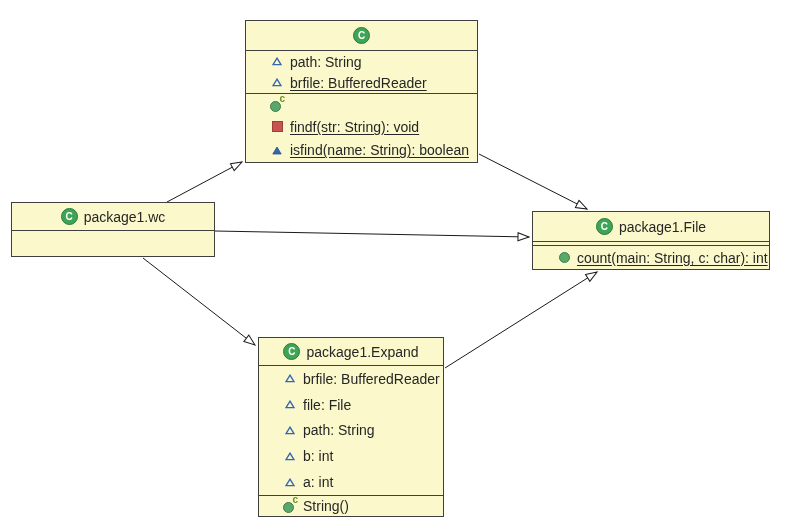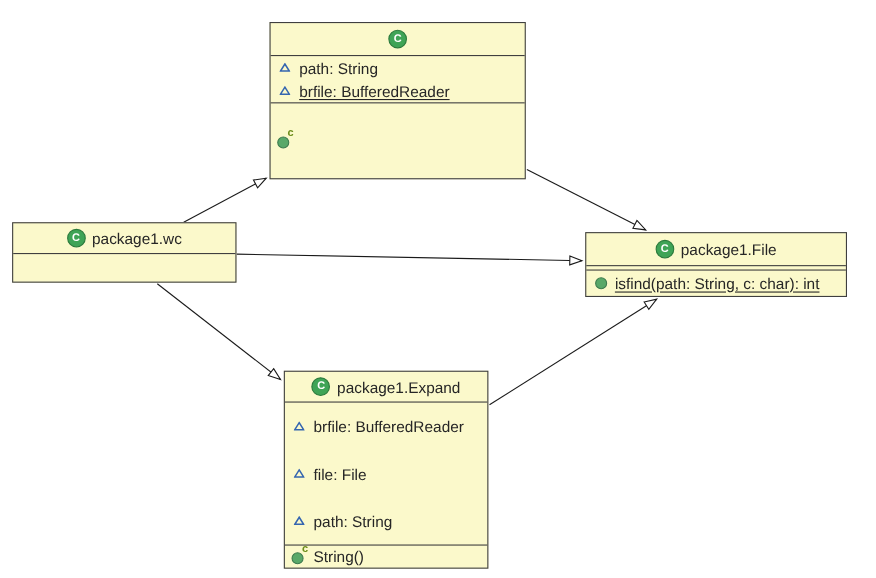--- a/index.html
+++ b/index.html
@@ -12,21 +12,21 @@
 
   .uml-node{
     position:absolute;box-sizing:border-box;border:1px solid #3F3F3F;background:#FBF9CB;
     display:flex;flex-direction:column;font-size:14px;
   }
   .node-header{
     display:flex;align-items:center;justify-content:center;gap:6px;flex:0 0 auto;
   }
   .compartment{border-top:1px solid #3F3F3F;display:flex;flex-direction:column;flex:0 0 auto;}
   .compartment.methods{flex:1 1 auto;}
-  .row{display:flex;align-items:center;gap:6px;padding-left:6px;flex:1 1 auto;min-height:0;}
+  .row{display:flex;align-items:center;gap:6px;padding-left:24px;flex:1 1 auto;min-height:0;}
   .lbl{white-space:nowrap;}
   .u{text-decoration:underline;text-underline-offset:2px;}
 
   
   .ic{flex:0 0 auto;display:inline-flex;align-items:center;justify-content:center;width:14px;}
   .ic-class{
     width:15px;height:15px;border-radius:50%;background:#3FA456;border:1px solid #2B7A3C;
     color:#FFFFFF;font-size:10px;font-weight:bold;line-height:1;
     display:inline-flex;align-items:center;justify-content:center;
   }
@@ -76,20 +76,34 @@
         <span class="lbl u">brfile: BufferedReader</span>
       </div>
     </div>
     <div class="compartment methods">
       <div class="row">
         <span class="ic ic-ctor">
             <span class="ball"></span>
             <span class="sup">c</span>
           </span>
       </div>
+      <div class="row">
+        <span class="ic">
+            <span class="sq-private"></span>
+          </span>
+        <span class="lbl u">findf(str: String): void</span>
+      </div>
+      <div class="row">
+        <span class="ic">
+            <svg width="10" height="9">
+              <path d="M5 1 L9.2 8 H0.8 Z" fill="#3566B0" stroke="#2A4F8F" stroke-width="0.8"></path>
+            </svg>
+          </span>
+        <span class="lbl u">isfind(name: String): boolean</span>
+      </div>
     </div>
   </div>
 
   <div class="uml-node" style="left:11px;top:202px;width:204px;height:55px;">
     <div class="node-header" style="height:27px;">
       <span class="ic-class">C</span>
       <span class="node-title">package1.wc</span>
     </div>
     <div class="compartment fields" style="height:3px;"></div>
   </div>
@@ -98,21 +112,21 @@
     <div class="node-header" style="height:29px;">
       <span class="ic-class">C</span>
       <span class="node-title">package1.File</span>
     </div>
     <div class="compartment fields" style="height:3px;"></div>
     <div class="compartment methods">
       <div class="row">
         <span class="ic">
             <span class="ball-public"></span>
           </span>
-        <span class="lbl u">isfind(path: String, c: char): int</span>
+        <span class="lbl u">count(main: String, c: char): int</span>
       </div>
     </div>
   </div>
 
   <div class="uml-node" style="left:258px;top:337px;width:186px;height:180px;">
     <div class="node-header" style="height:27px;">
       <span class="ic-class">C</span>
       <span class="node-title">package1.Expand</span>
     </div>
     <div class="compartment fields" style="height:129px;">
@@ -133,20 +147,36 @@
         <span class="lbl">file: File</span>
       </div>
       <div class="row">
         <span class="ic">
             <svg width="10" height="9">
               <path d="M5 1.2 L9 7.6 H1 Z" fill="none" stroke="#3566B0" stroke-width="1.4"></path>
             </svg>
           </span>
         <span class="lbl">path: String</span>
       </div>
+      <div class="row">
+        <span class="ic">
+            <svg width="10" height="9">
+              <path d="M5 1.2 L9 7.6 H1 Z" fill="none" stroke="#3566B0" stroke-width="1.4"></path>
+            </svg>
+          </span>
+        <span class="lbl">b: int</span>
+      </div>
+      <div class="row">
+        <span class="ic">
+            <svg width="10" height="9">
+              <path d="M5 1.2 L9 7.6 H1 Z" fill="none" stroke="#3566B0" stroke-width="1.4"></path>
+            </svg>
+          </span>
+        <span class="lbl">a: int</span>
+      </div>
     </div>
     <div class="compartment methods">
       <div class="row">
         <span class="ic ic-ctor">
             <span class="ball"></span>
             <span class="sup">c</span>
           </span>
         <span class="lbl">String()</span>
       </div>
     </div>

